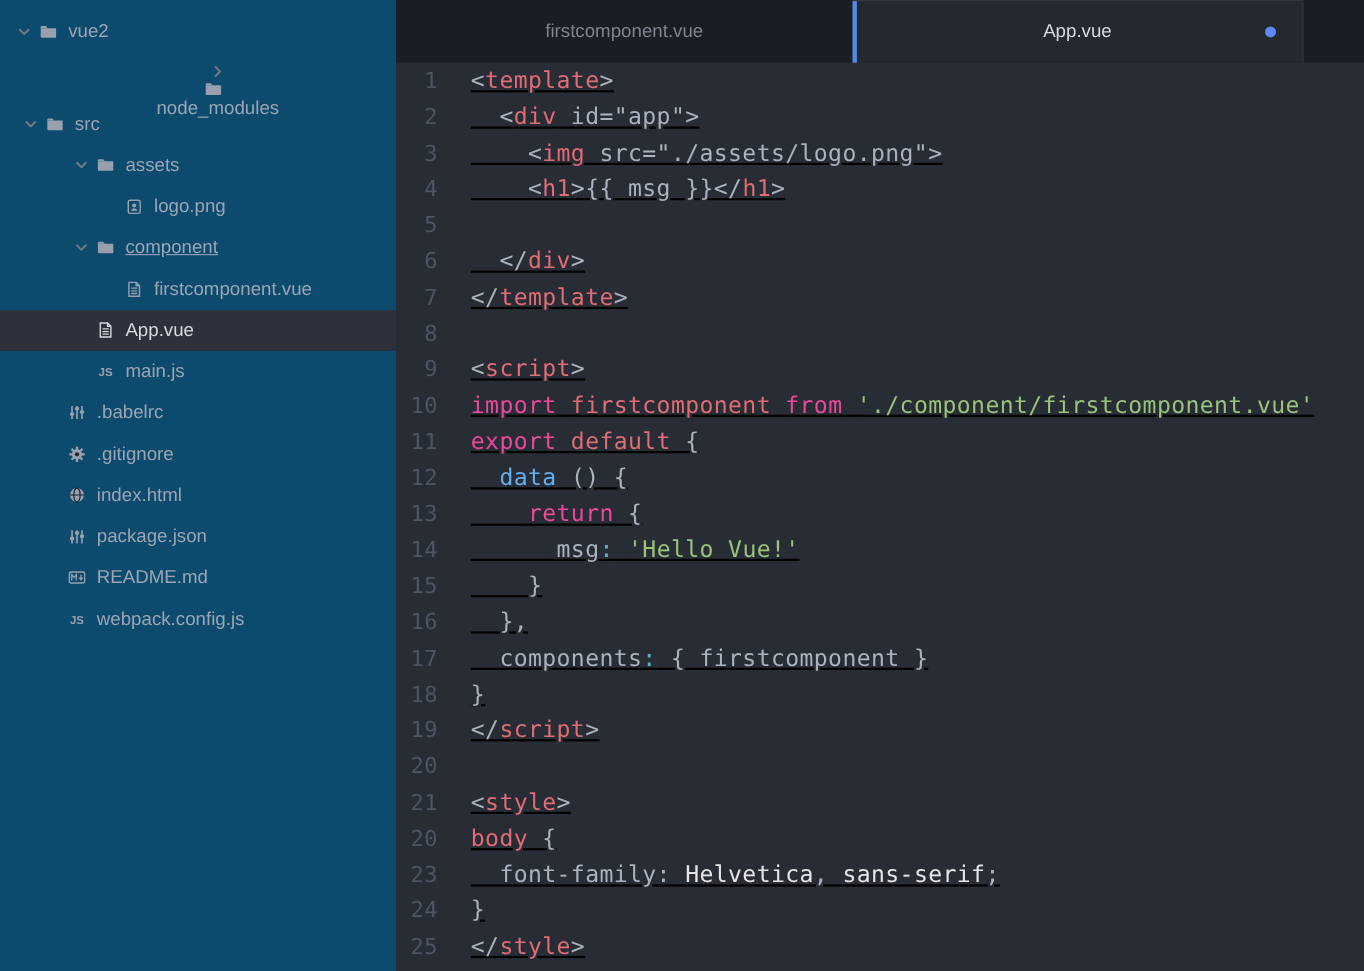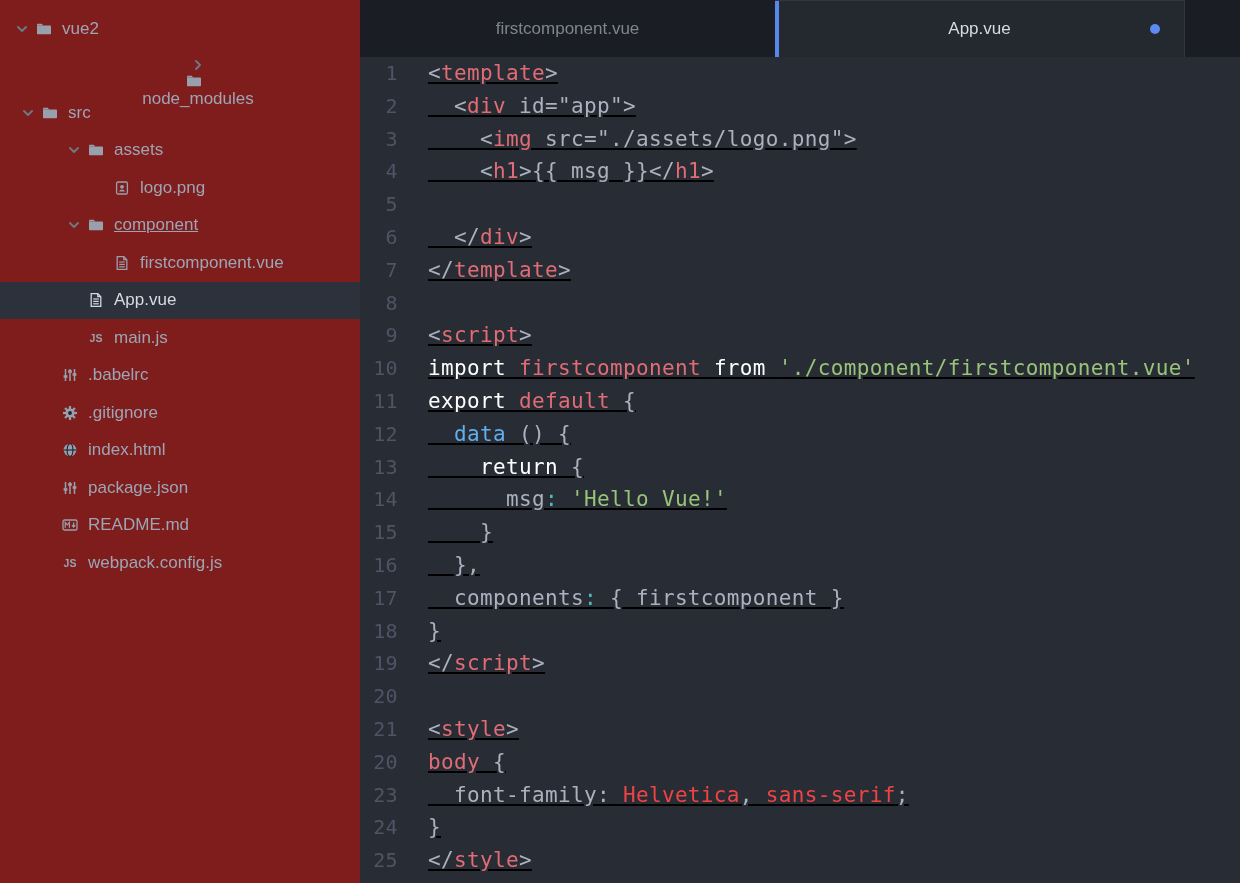--- a/index.html
+++ b/index.html
@@ -1,20 +1,20 @@
 <!DOCTYPE html>
 <html><head>
 <meta charset="utf-8">
 <style>
   html,body{margin:0;padding:0;background:#282c34;}
   body{width:1240px;height:883px;overflow:hidden;font-family:"Liberation Sans",sans-serif;-webkit-font-smoothing:antialiased;}
   .app{display:flex;width:1240px;height:883px;}
 
   
-  .sidebar{width:360px;flex-shrink:0;background:#7f1d1d;padding-top:10px;box-sizing:border-box;overflow:hidden;}
+  .sidebar{width:360px;flex-shrink:0;background:#0c4a6e;padding-top:10px;box-sizing:border-box;overflow:hidden;}
   .tree-row{height:37.5px;display:flex;align-items:center;color:#9da5b4;font-size:17px;cursor:default;box-sizing:border-box;}
   .tree-row.root{margin-bottom:9px;}
   .tree-row.selected{background:#2c313c;color:#d7dae0;}
   .chev{width:24px;height:16px;display:inline-flex;align-items:center;justify-content:center;color:#6f7784;flex-shrink:0;}
   .ficon{width:20px;height:16px;display:inline-flex;align-items:center;justify-content:center;margin-right:8px;color:#98a0ad;flex-shrink:0;}
   .tree-row.selected .ficon{color:#d3d7de;}
   .tree-label{white-space:nowrap;}
 
   
   .main{flex:1;display:flex;flex-direction:column;min-width:0;}
@@ -26,22 +26,22 @@
   .tab.active{width:410px;color:#d7dae0;background:#24282f;border-top:1px solid rgba(255,255,255,0.07);border-right:1px solid rgba(255,255,255,0.07);}
   .tab-accent{position:absolute;left:0;top:0;bottom:0;width:4px;background:#5588e8;}
   .tab-dot{position:absolute;right:24px;top:50%;margin-top:-5px;width:10px;height:10px;border-radius:50%;background:#5c8af2;}
   .tab-filler{flex:1;background:#1a1d23;}
 
   
   .editor{flex:1;background:#282c34;overflow:hidden;font-family:"DejaVu Sans Mono",monospace;font-size:21px;letter-spacing:0.35px;}
   .code-line{height:32.8px;line-height:32.8px;display:flex;white-space:pre;}
   .ln{width:38px;flex-shrink:0;text-align:right;color:#4d5565;font-size:20px;}
   .lc{padding-left:30px;text-decoration:underline;}
-  .pln{color:#abb2bf}.tag{color:#e06c75}.kw{color:#ffffff}.fn{color:#61afef}
-  .str{color:#98c379}.op{color:#56b6c2}.val{color:#ef4444}
+  .pln{color:#abb2bf}.tag{color:#e06c75}.kw{color:#ec4899}.fn{color:#61afef}
+  .str{color:#98c379}.op{color:#56b6c2}.val{color:#e5e5e5}
 </style>
 </head>
 <body>
 
 <div class="app">
 
   <aside class="sidebar" id="tree">
       <div class="tree-row root" style="padding-left: 10px;">
         <span class="chev">
           <svg width="16" height="16" viewBox="0 0 16 16">

